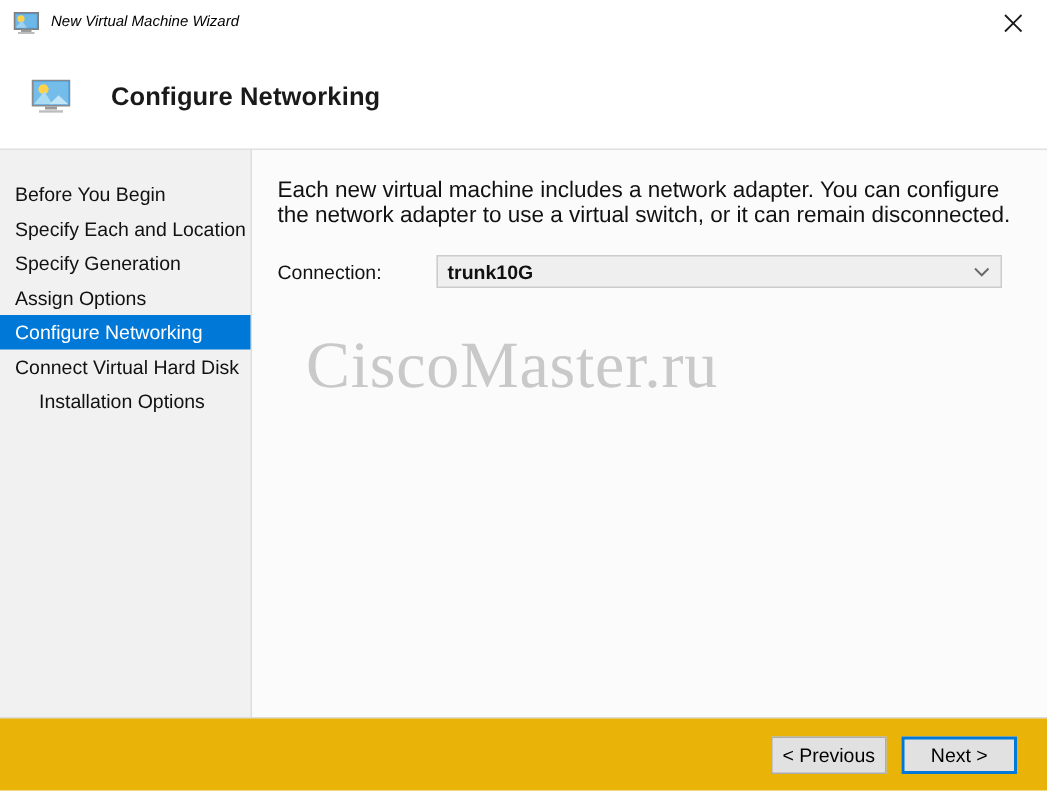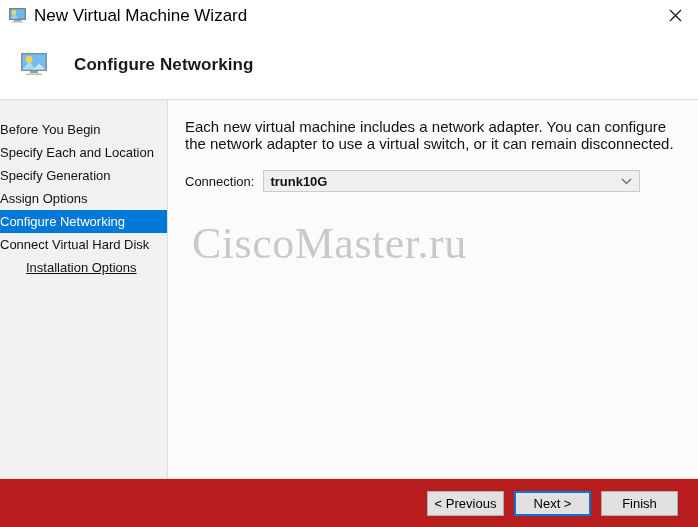--- a/index.html
+++ b/index.html
@@ -36,24 +36,25 @@
   #title-icon {
     margin-left: 9px;
     margin-right: 8px;
     width: 17px;
     height: 15px;
     flex: 0 0 auto;
     position: relative;
     top: 0px;
   }
   #title-text {
-    font-size: 17px;
+    font-size: 10px;
     color: #000000;
     line-height: 1;
     white-space: nowrap;
+    font-style: italic;
   }
   #close-button {
     position: absolute;
     right: 0;
     top: 0;
     width: 45px;
     height: 30px;
     display: flex;
     align-items: center;
     justify-content: center;
@@ -99,29 +100,29 @@
     width: 168px;
     flex: 0 0 168px;
     background: #f1f1f1;
     border-right: 1px solid #dedede;
     box-sizing: border-box;
     padding-top: 18px;
   }
   .nav-item {
     height: 23px;
     line-height: 23px;
+    padding-left: 10px;
     font-size: 13px;
     color: #111111;
     white-space: nowrap;
     cursor: default;
     box-sizing: border-box;
   }
   .nav-item.sub {
     padding-left: 26px;
-    text-decoration: underline;
   }
   .nav-item.selected {
     background: #0078d7;
     color: #ffffff;
   }
 
   #main-panel {
     flex: 1 1 auto;
     position: relative;
     background: #fbfbfb;
@@ -132,20 +133,21 @@
   #intro-text {
     font-size: 15px;
     color: #111111;
     line-height: 17px;
     max-width: 496px;
     margin: 0 0 18px 0;
   }
   #connection-row {
     display: flex;
     align-items: center;
+    gap: 28px;
   }
   #connection-label {
     font-size: 13px;
     color: #111111;
     margin-right: 9px;
     white-space: nowrap;
   }
   #connection-select {
     position: relative;
     width: 377px;
@@ -167,37 +169,37 @@
   #connection-arrow {
     position: absolute;
     right: 7px;
     top: 0;
     height: 100%;
     display: flex;
     align-items: center;
   }
   #watermark {
     position: absolute;
-    left: 24px;
+    left: 36px;
     top: 118px;
     font-family: "Liberation Serif", serif;
     font-size: 44px;
     color: #c9c9c9;
     letter-spacing: 0.5px;
     white-space: nowrap;
     user-select: none;
     pointer-events: none;
   }
 
   
   #footer {
     position: relative;
     height: 49px;
     flex: 0 0 49px;
-    background: #b91c1c;
+    background: #eab308;
     border-top: 1px solid #dcdcdc;
     box-sizing: border-box;
     display: flex;
     align-items: center;
     justify-content: flex-end;
     padding-right: 20px;
   }
   .wiz-button {
     width: 77px;
     height: 25px;
@@ -301,16 +303,15 @@
         </div>
       </div>
 
       <div id="watermark">CiscoMaster.ru</div>
     </div>
   </div>
 
   <div id="footer">
     <button class="wiz-button">&lt; Previous</button>
     <button class="wiz-button default">Next &gt;</button>
-    <button class="wiz-button">Finish</button>
   </div>
 
 </div>
 
 </body></html>

